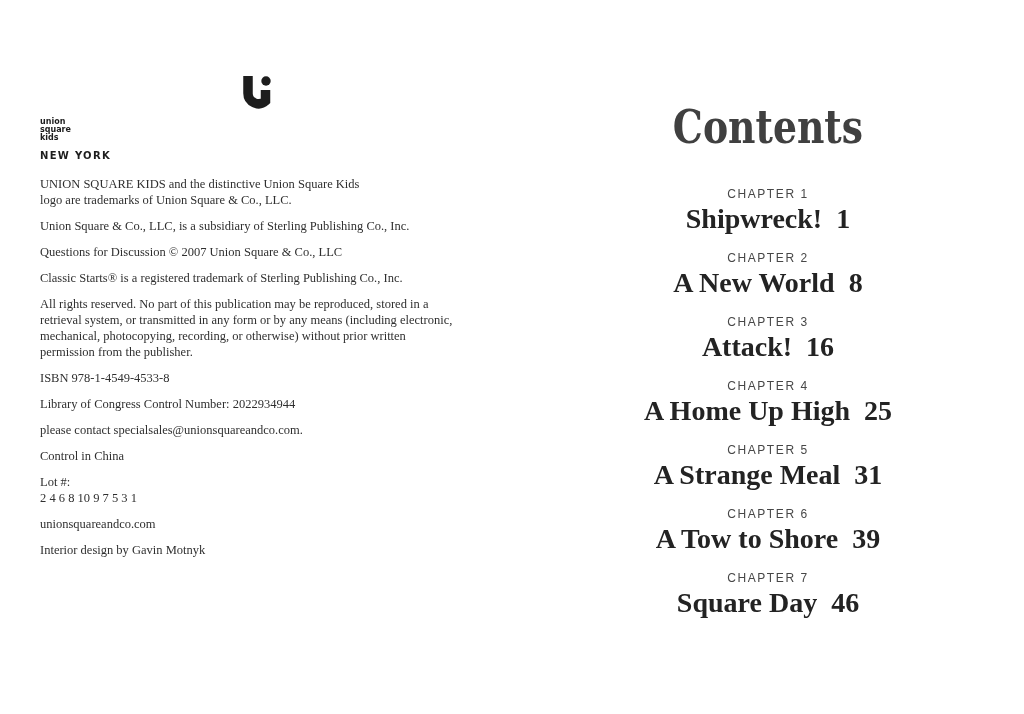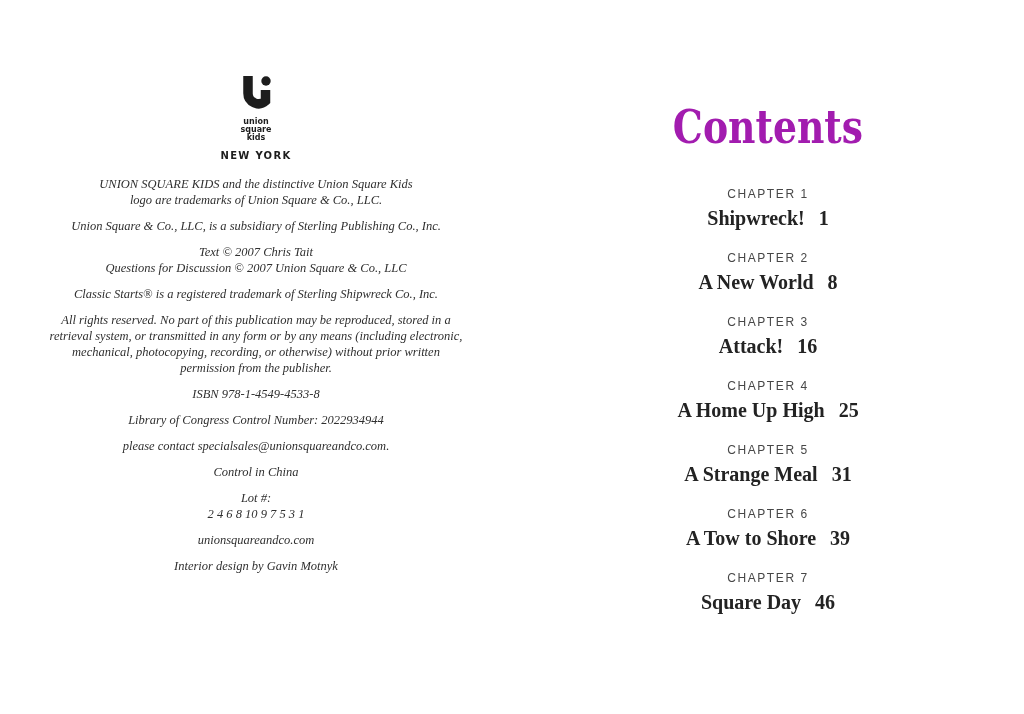--- a/index.html
+++ b/index.html
@@ -5,56 +5,55 @@
   html,body { margin:0; padding:0; }
   body {
     width:1024px; height:714px; background:#ffffff; overflow:hidden;
     font-family:"Liberation Serif", serif; color:#2f2f2f;
   }
   .spread { position:relative; width:1024px; height:714px; background:#ffffff; }
 
   
   .left-page {
     position:absolute; left:40px; top:76px; width:432px;
-    text-align:center;
   }
   .logo-block { margin:0 auto; }
   .logo-mark { display:block; margin:0 auto; width:30px; height:36px; }
   .logo-wordmark {
     margin-top:6px;
     font-family:"DejaVu Sans", sans-serif; font-weight:700;
     font-size:8px; line-height:8px; color:#1d1d1d;
   }
   .logo-city {
     margin-top:8px;
     font-family:"DejaVu Sans", sans-serif; font-weight:700;
     font-size:10px; letter-spacing:1.3px; color:#1d1d1d;
   }
   .copy-block { margin-top:15px; }
   .para { margin:0 0 10px 0; }
-  .line { font-size:12.5px; line-height:16px; white-space:nowrap;font-style:italic; }
+  .line { font-size:12.5px; line-height:16px; white-space:nowrap; }
 
   
   .right-page {
     position:absolute; left:576px; top:102px; width:384px;
     text-align:center;
   }
   .contents-title {
     font-family:"DejaVu Serif", serif; font-weight:700;
-    font-size:46px; line-height:50px; color:#a21caf;
+    font-size:46px; line-height:50px; color:#404040;
     margin-bottom:36px;
   }
   .contents-title .squeeze { display:inline-block; transform:scaleX(0.82); transform-origin:center; }
   .toc-entry { margin-bottom:21px; }
   .toc-chapter {
     font-family:Liberation Sans, sans-serif;
     font-size:12px; line-height:12px; letter-spacing:1.6px;
     color:#474747; margin-bottom:6px;
   }
-  .toc-title-line { font-size:20px; line-height:25px; font-weight:700; color:#232323; }
+  .toc-title-line { font-size:28px; line-height:25px; font-weight:700; color:#232323; }
   .toc-page-num { margin-left:14px; }
 </style>
 </head>
 <body>
 
 <div class="spread">
 
   <div class="left-page">
 
     <div class="logo-block">
@@ -72,25 +71,24 @@
 
     <div class="copy-block">
       <div class="para">
         <div class="line">UNION SQUARE KIDS and the distinctive Union Square Kids</div>
         <div class="line">logo are trademarks of Union Square &amp; Co., LLC.</div>
       </div>
       <div class="para">
         <div class="line">Union Square &amp; Co., LLC, is a subsidiary of Sterling Publishing Co., Inc.</div>
       </div>
       <div class="para">
-        <div class="line">Text © 2007 Chris Tait</div>
         <div class="line">Questions for Discussion © 2007 Union Square &amp; Co., LLC</div>
       </div>
       <div class="para">
-        <div class="line">Classic Starts® is a registered trademark of Sterling Shipwreck Co., Inc.</div>
+        <div class="line">Classic Starts® is a registered trademark of Sterling Publishing Co., Inc.</div>
       </div>
       <div class="para">
         <div class="line">All rights reserved. No part of this publication may be reproduced, stored in a</div>
         <div class="line">retrieval system, or transmitted in any form or by any means (including electronic,</div>
         <div class="line">mechanical, photocopying, recording, or otherwise) without prior written</div>
         <div class="line">permission from the publisher.</div>
       </div>
       <div class="para">
         <div class="line">ISBN 978-1-4549-4533-8</div>
       </div>

